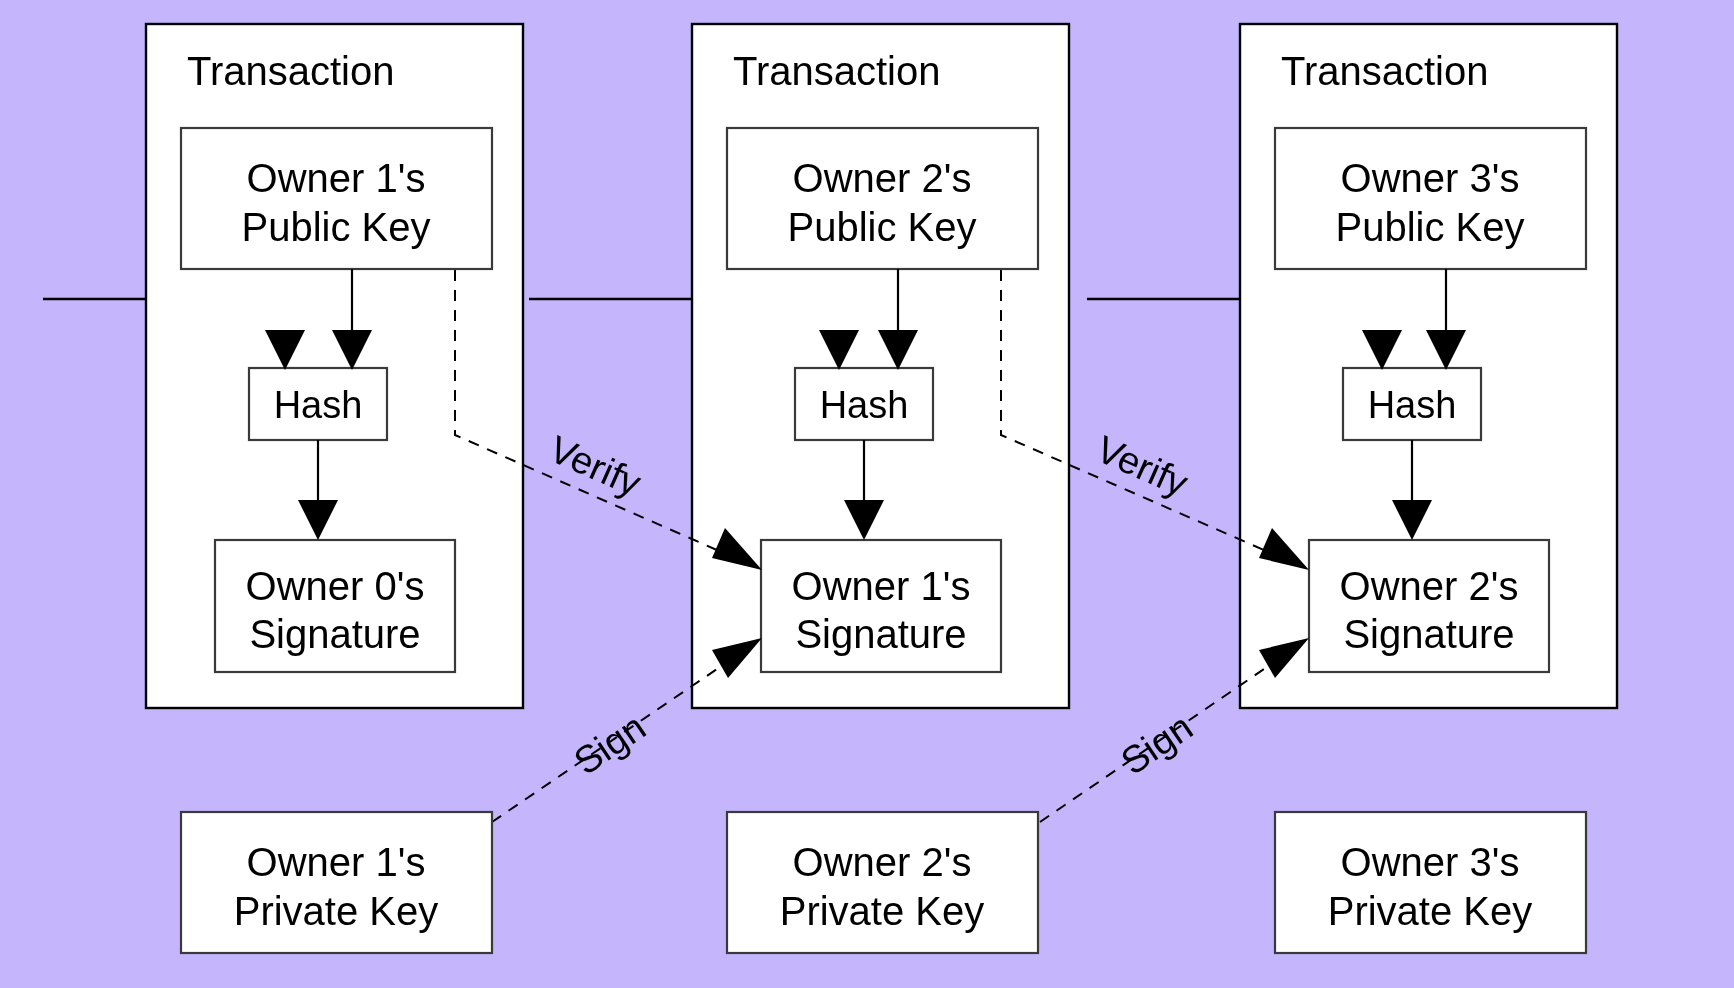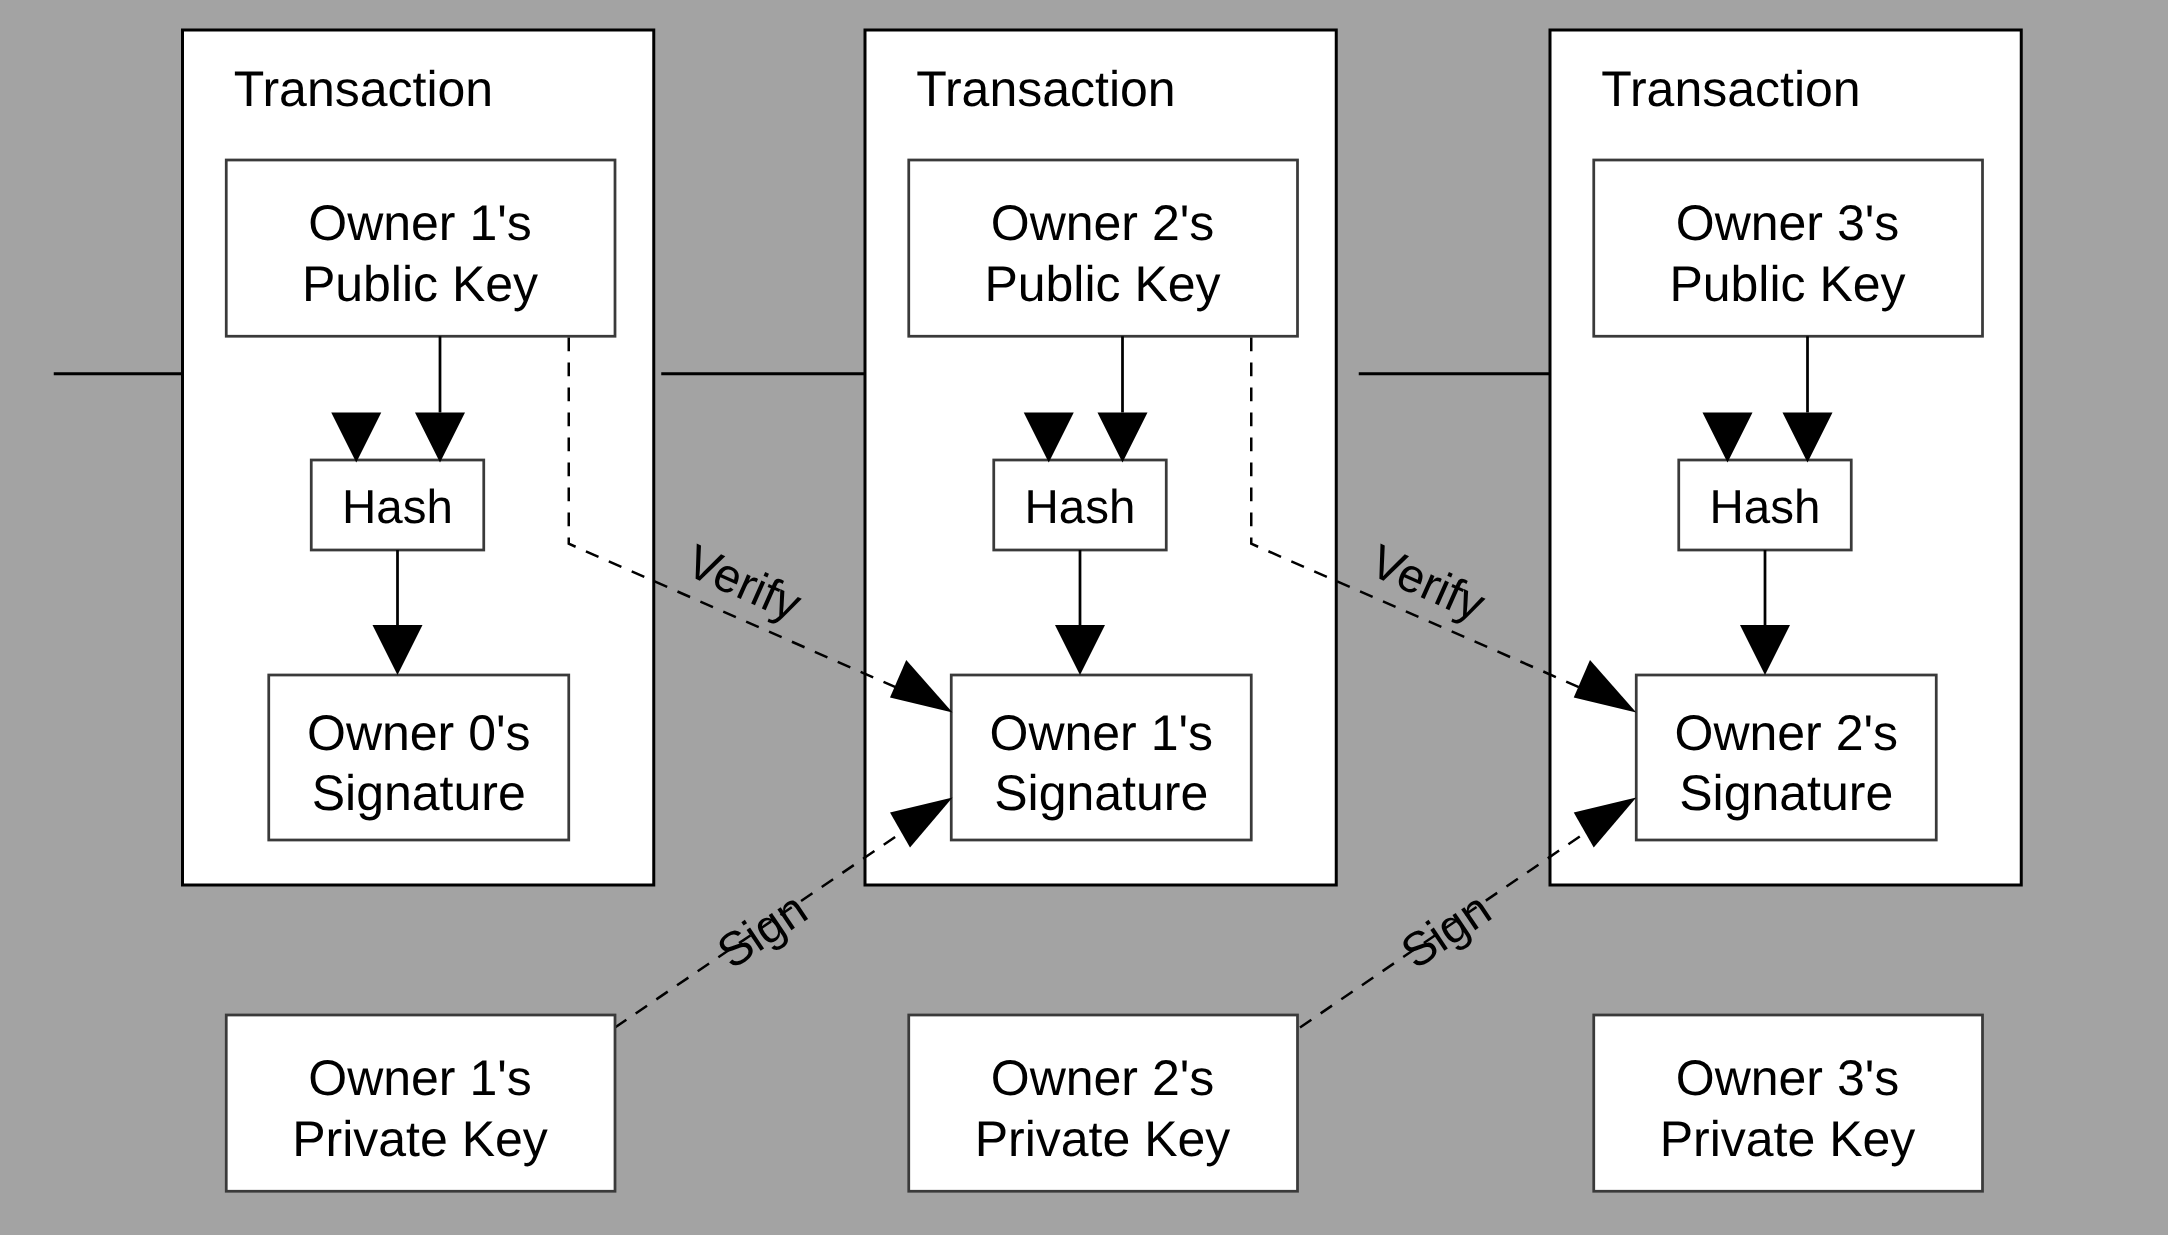--- a/index.html
+++ b/index.html
@@ -10,21 +10,21 @@
   body {
     width: 1734px;
     height: 988px;
     font-family: "Liberation Sans", sans-serif;
     overflow: hidden;
   }
   #diagram-root {
     position: relative;
     width: 1734px;
     height: 988px;
-    background: #a3a3a3;
+    background: #c4b5fd;
   }
   svg#diagram-svg {
     display: block;
     width: 1734px;
     height: 988px;
   }
   .panel-rect {
     fill: #ffffff;
     stroke: #000000;
     stroke-width: 2.4;

